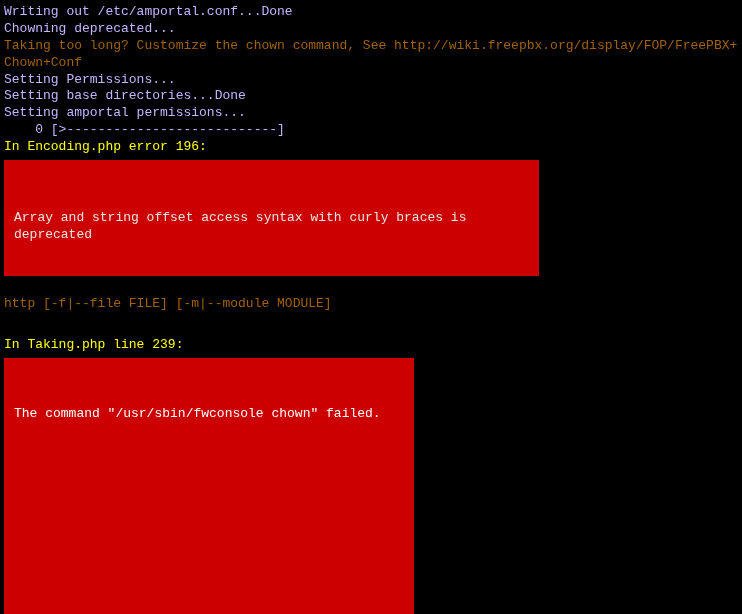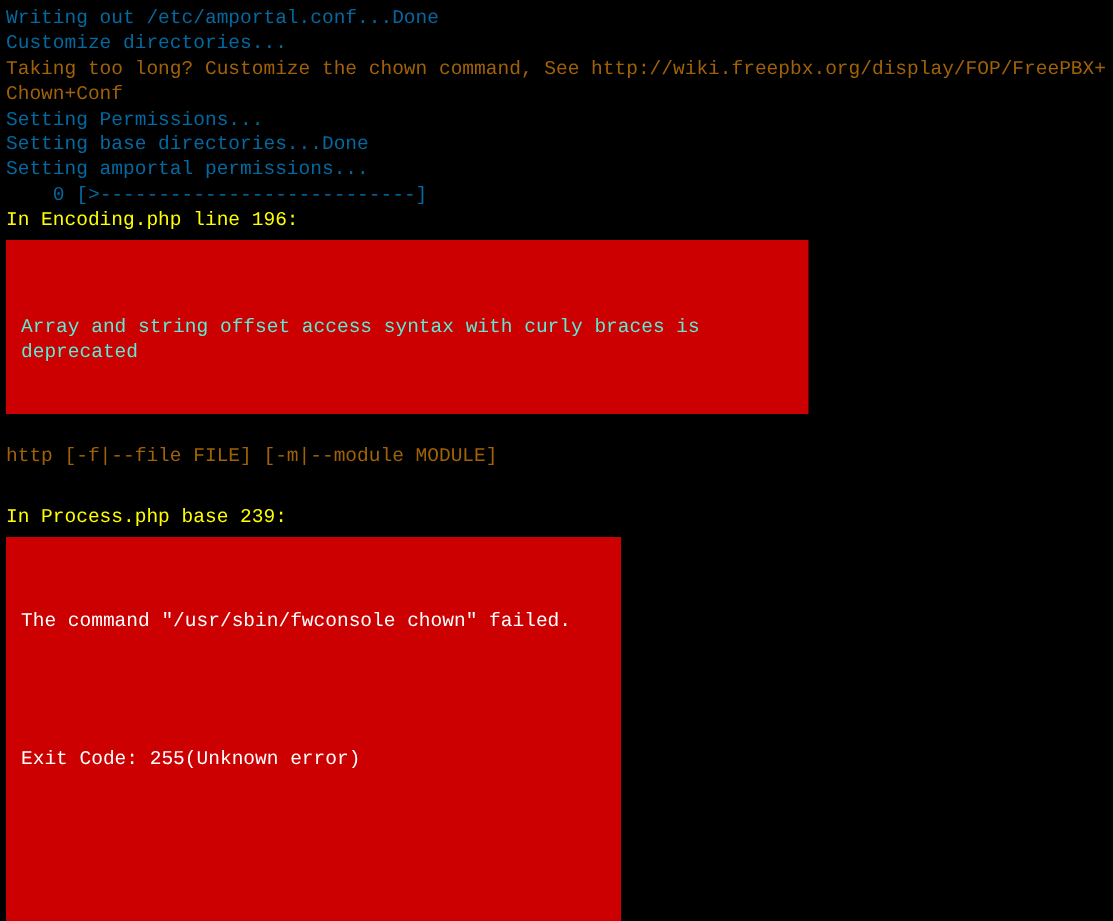--- a/index.html
+++ b/index.html
@@ -11,37 +11,37 @@
       background-color: #000000;
       font-family: 'Courier New', monospace;
       font-size: 13px;
       line-height: 1.3;
       padding: 4px;
       width: 742px;
       height: 614px;
       overflow: hidden;
     }
     .line-white {
-      color: #0369a1;
+      color: #c4b5fd;
       white-space: pre-wrap;
       word-break: break-all;
     }
     .line-green {
       color: #a16207;
       white-space: pre-wrap;
       word-break: break-all;
     }
     .line-yellow {
       color: #ffff00;
       white-space: pre-wrap;
       word-break: break-all;
     }
     .error-box-1 {
       background-color: #cc0000;
-      color: #5eead4;
+      color: #e5e5e5;
       padding: 16px 10px;
       margin: 4px 0;
       width: 535px;
       white-space: pre-wrap;
     }
     .error-box-2 {
       background-color: #cc0000;
       color: #ffffff;
       padding: 14px 10px;
       margin: 4px 0;
@@ -52,42 +52,41 @@
       height: 16px;
     }
     .spacer-small {
       height: 8px;
     }
   </style>
 </head>
 <body>
 
 <div class="line-white">Writing out /etc/amportal.conf...Done</div>
-<div class="line-white">Customize directories...</div>
+<div class="line-white">Chowning deprecated...</div>
 <div class="line-green">Taking too long? Customize the chown command, See http://wiki.freepbx.org/display/FOP/FreePBX+Chown+Conf</div>
 <div class="line-white">Setting Permissions...</div>
 <div class="line-white">Setting base directories...Done</div>
 <div class="line-white">Setting amportal permissions...</div>
 <div class="line-white">    0 [&gt;---------------------------]</div>
-<div class="line-yellow">In Encoding.php line 196:</div>
+<div class="line-yellow">In Encoding.php error 196:</div>
 
 <div class="error-box-1">
   <div>Array and string offset access syntax with curly braces is deprecated</div>
 </div>
 
 <div class="spacer"></div>
 <div class="line-green">http [-f|--file FILE] [-m|--module MODULE]</div>
 <div class="spacer"></div>
 <div class="spacer-small"></div>
-<div class="line-yellow">In Process.php base 239:</div>
+<div class="line-yellow">In Taking.php line 239:</div>
 
 <div class="error-box-2">
   <div>The command "/usr/sbin/fwconsole chown" failed.</div>
   <div class="spacer-small"></div>
-  <div>Exit Code: 255(Unknown error)</div>
   <div class="spacer-small"></div>
   
   
   
   
   
   
 </div>
 
 </body></html>

